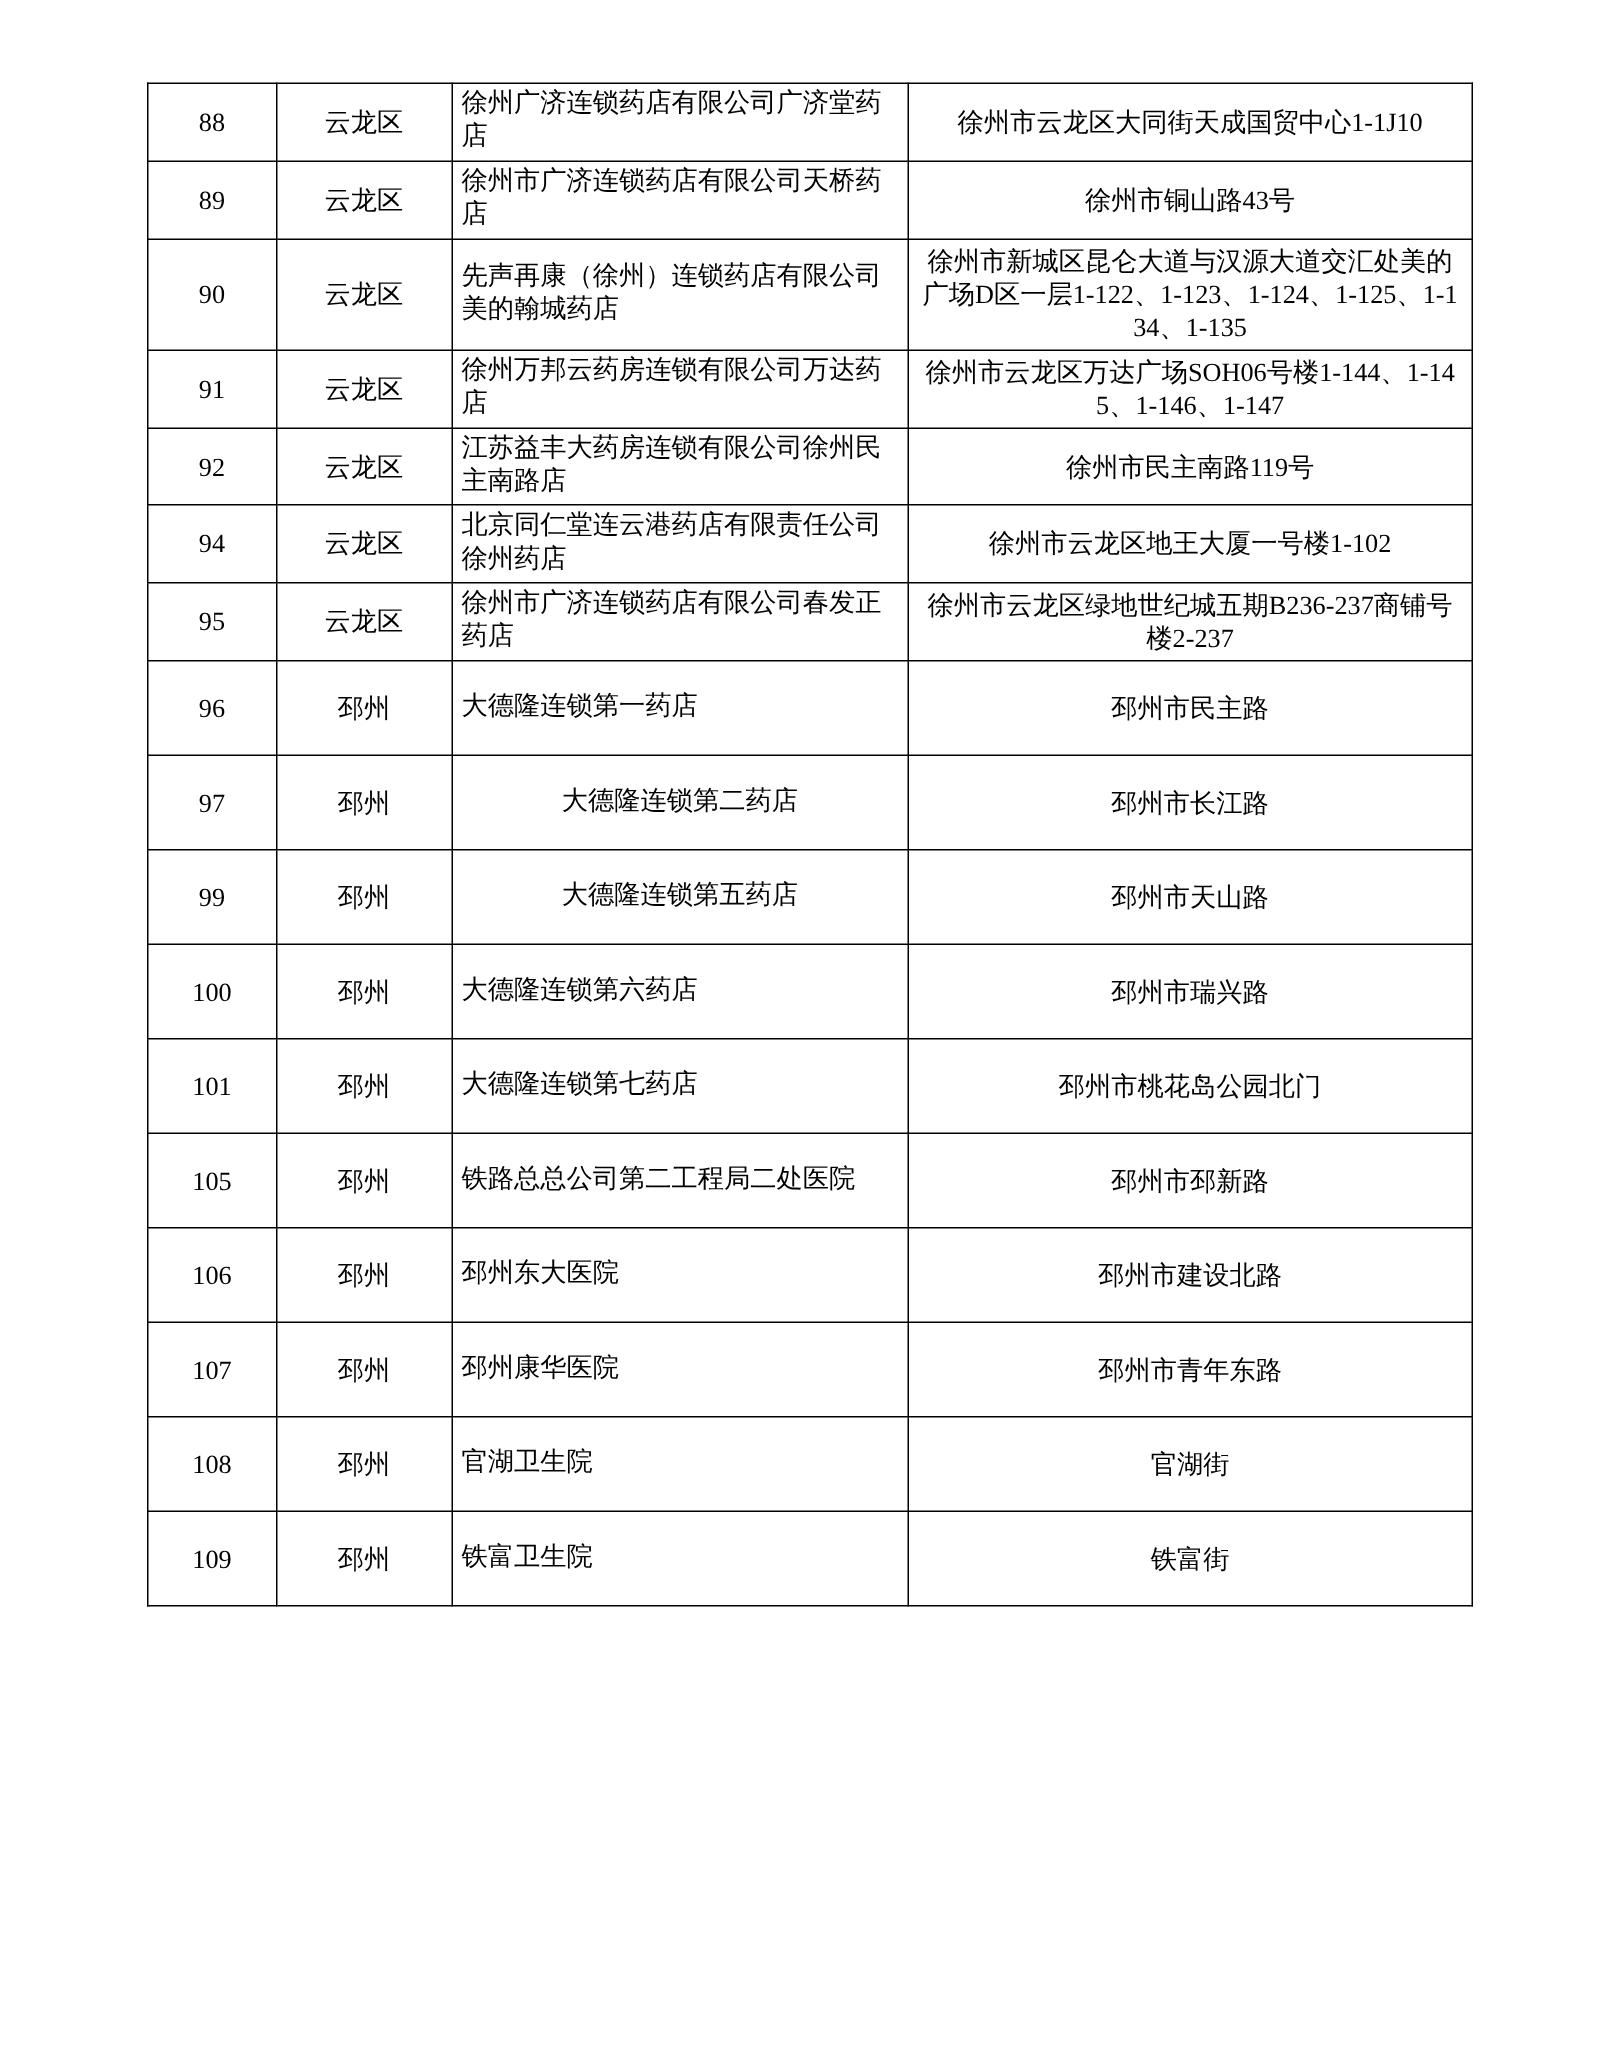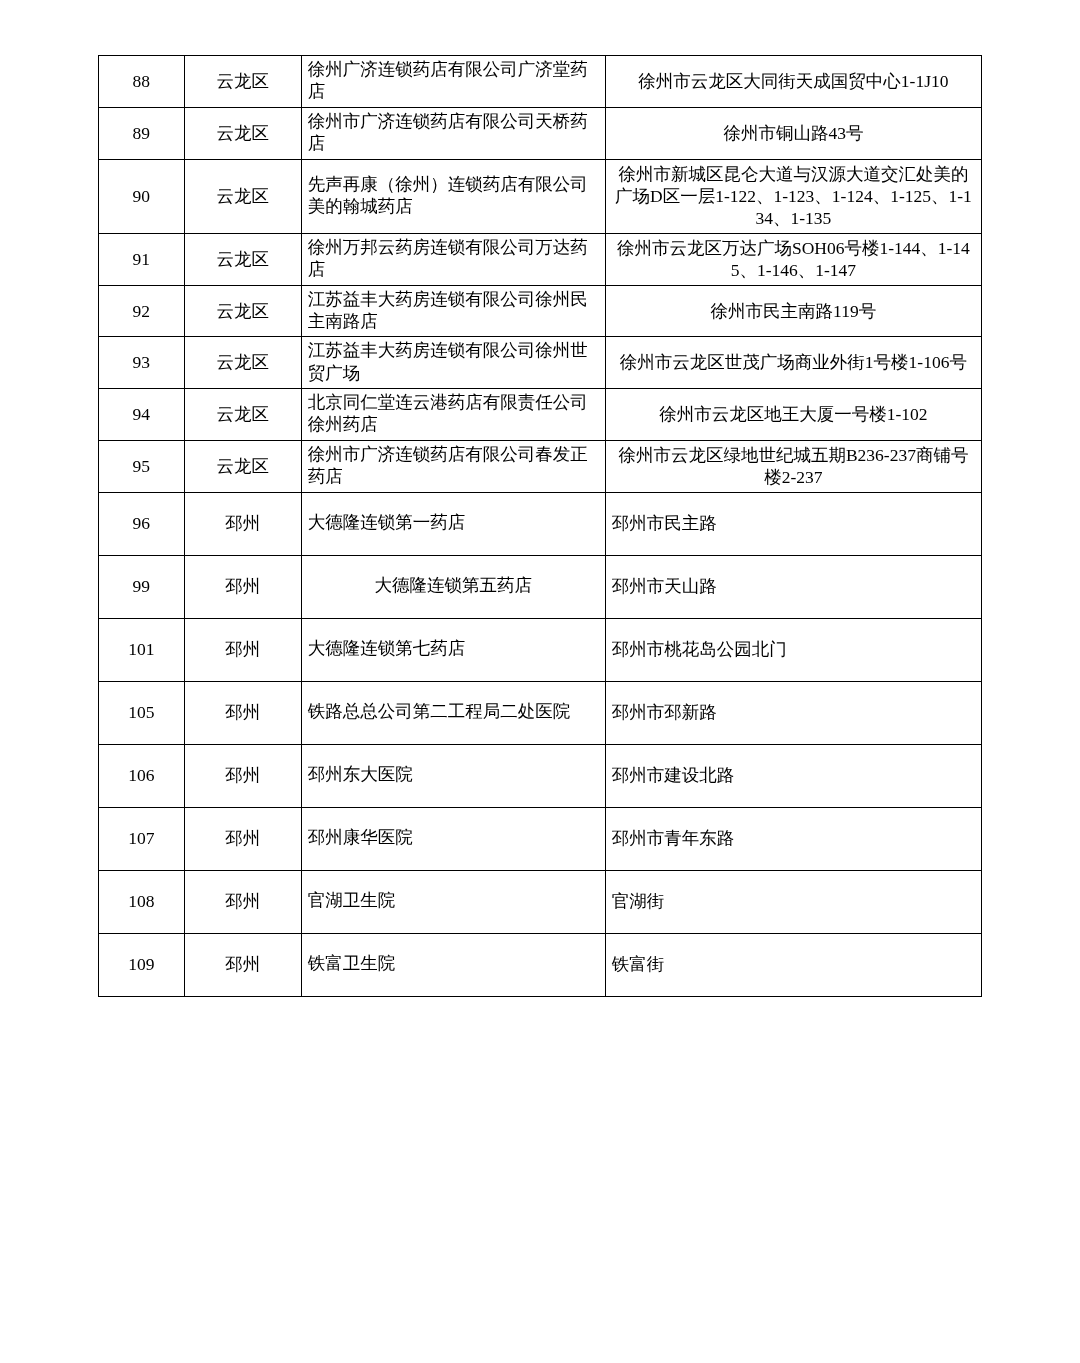--- a/index.html
+++ b/index.html
@@ -42,21 +42,21 @@
     text-align: center;
   }
   td.name {
     text-align: left;
     font-family: Liberation Mono, monospace;
   }
   td.name.center {
     text-align: center;
   }
   td.addr {
-    text-align: left;
+    text-align: center;
   }
   td.addr.center {
     text-align: center;
   }
   tr.tall td {
     height: 56px;
   }
 </style>
 </head>
 <body>
@@ -94,48 +94,54 @@
           <td class="name">徐州万邦云药房连锁有限公司万达药店</td>
           <td class="addr center">徐州市云龙区万达广场SOH06号楼1-144、1-145、1-146、1-147</td>
         </tr>
         <tr>
           <td class="num">92</td>
           <td class="dist">云龙区</td>
           <td class="name">江苏益丰大药房连锁有限公司徐州民主南路店</td>
           <td class="addr center">徐州市民主南路119号</td>
         </tr>
         <tr>
-          <td class="num">93</td>
-          <td class="dist">云龙区</td>
-          <td class="name">江苏益丰大药房连锁有限公司徐州世贸广场</td>
-          <td class="addr center">徐州市云龙区世茂广场商业外街1号楼1-106号</td>
-        </tr>
-        <tr>
           <td class="num">94</td>
           <td class="dist">云龙区</td>
           <td class="name">北京同仁堂连云港药店有限责任公司徐州药店</td>
           <td class="addr center">徐州市云龙区地王大厦一号楼1-102</td>
         </tr>
         <tr>
           <td class="num">95</td>
           <td class="dist">云龙区</td>
           <td class="name">徐州市广济连锁药店有限公司春发正药店</td>
           <td class="addr center">徐州市云龙区绿地世纪城五期B236-237商铺号楼2-237</td>
         </tr>
         <tr class="tall">
           <td class="num">96</td>
           <td class="dist">邳州</td>
           <td class="name">大德隆连锁第一药店</td>
           <td class="addr">邳州市民主路</td>
         </tr>
         <tr class="tall">
+          <td class="num">97</td>
+          <td class="dist">邳州</td>
+          <td class="name center">大德隆连锁第二药店</td>
+          <td class="addr">邳州市长江路</td>
+        </tr>
+        <tr class="tall">
           <td class="num">99</td>
           <td class="dist">邳州</td>
           <td class="name center">大德隆连锁第五药店</td>
           <td class="addr">邳州市天山路</td>
+        </tr>
+        <tr class="tall">
+          <td class="num">100</td>
+          <td class="dist">邳州</td>
+          <td class="name">大德隆连锁第六药店</td>
+          <td class="addr">邳州市瑞兴路</td>
         </tr>
         <tr class="tall">
           <td class="num">101</td>
           <td class="dist">邳州</td>
           <td class="name">大德隆连锁第七药店</td>
           <td class="addr">邳州市桃花岛公园北门</td>
         </tr>
         <tr class="tall">
           <td class="num">105</td>
           <td class="dist">邳州</td>

